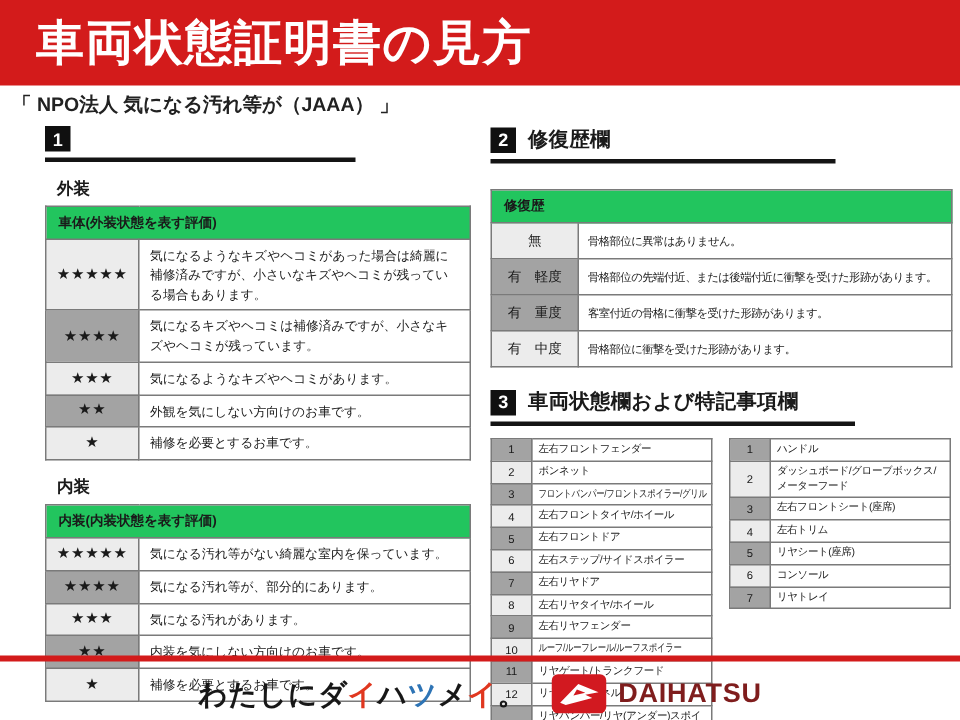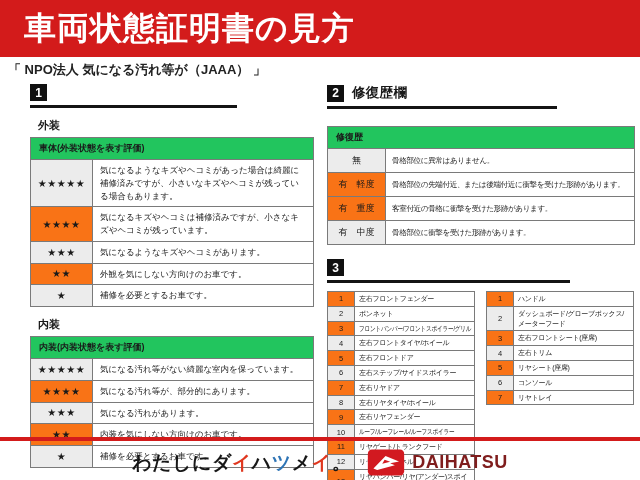--- a/index.html
+++ b/index.html
@@ -25,21 +25,21 @@
   .badge { flex:0 0 17px; width:17px; height:17px; background:#101010; color:#fff;
            font-size:12px; font-weight:bold; display:flex; align-items:center; justify-content:center; }
   .sec-title { font-size:13.5px; font-weight:bold; letter-spacing:0.3px; white-space:nowrap; }
 
   .group-label { font-size:11px; font-weight:bold; margin:10px 0 4px 8px; }
 
   
   table { border-collapse:collapse; width:100%; }
   td { border:1px solid #7a7a7a; vertical-align:middle; }
   .thead td { background:#22c55e; font-weight:bold; font-size:9px; padding:4px 8px; }
-  .k-light { background:#ececec; } .k-dark { background:#f97316; }
+  .k-light { background:#ececec; } .k-dark { background:#a3a3a3; }
 
   
   .rate-table .cell-key  { width:62px; text-align:center; font-size:10px; letter-spacing:0.5px; padding:2px; white-space:nowrap; }
   .rate-table .cell-desc { font-size:8.5px; padding:4px 7px; line-height:1.5; }
 
   
   .repair-table { margin-top:17px; }
   .repair-table .cell-key  { width:58px; text-align:center; font-size:9px; padding:5px 2px; white-space:nowrap; }
   .repair-table .cell-desc { font-size:7.6px; letter-spacing:-0.4px; white-space:nowrap; padding:2px 6px; }
 
@@ -164,20 +164,21 @@
       </tr>
       <tr>
         <td class="cell-key k-light">有　中度</td>
         <td class="cell-desc">骨格部位に衝撃を受けた形跡があります。</td>
       </tr>
       </tbody>
     </table>
 
     <div class="sec-head w3" style="margin-top:14px;">
       <span class="badge">3</span>
+      <span class="sec-title">車両状態欄および特記事項欄</span>
     </div>
 
     <div class="parts-wrap">
 
       <table class="parts-table">
         <tbody>
         <tr>
           <td class="cell-num k-dark">1</td>
           <td class="cell-name">左右フロントフェンダー</td>
         </tr>

